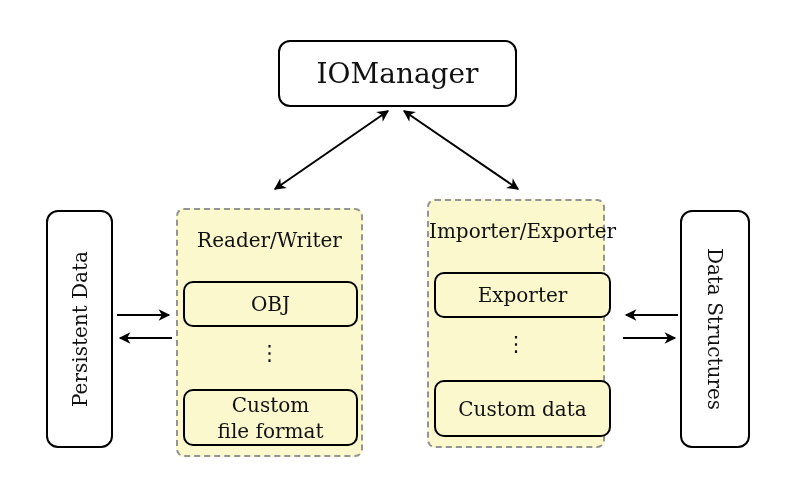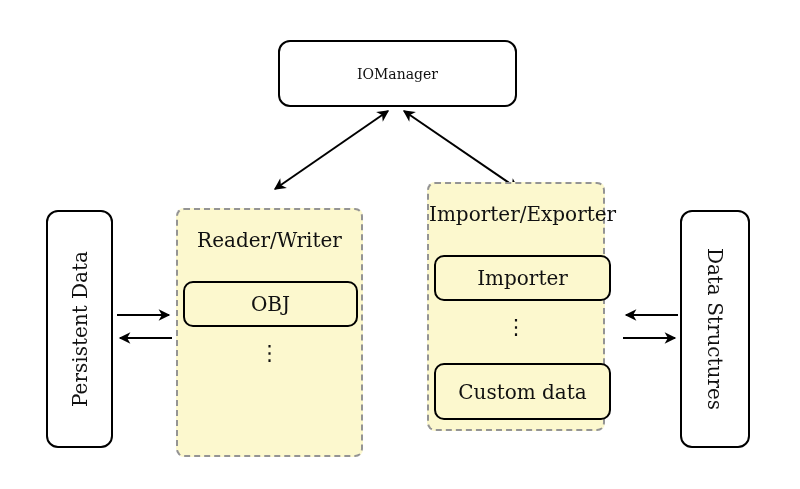--- a/index.html
+++ b/index.html
@@ -37,21 +37,21 @@
     box-sizing: border-box;
     background: var(--node-fill);
     border: 2.5px solid var(--node-border);
     border-radius: 12px;
     display: flex;
     align-items: center;
     justify-content: center;
     overflow: visible;
   }
   .node-label {
-    font-size: 14px;
+    font-size: 28px;
     white-space: nowrap;
   }
   .vlabel {
     font-size: 20px;
     white-space: nowrap;
   }
   .rot-ccw { transform: rotate(-90deg); }
   .rot-cw  { transform: rotate(90deg); }
 
   .panel {
@@ -92,21 +92,21 @@
     font-size: 21px;
     line-height: 21px;
   }
 
   
   .iomanager        { left: 278px; top: 40px;  width: 239px; height: 67px; }
   .persistent-data  { left: 46px;  top: 210px; width: 67px;  height: 238px; }
   .data-structures  { left: 680px; top: 210px; width: 70px;  height: 238px; }
 
   .panel-reader     { left: 176px; top: 208px; width: 187px; height: 249px; }
-  .panel-importer   { left: 427px; top: 182px; width: 178px; height: 249px; }
+  .panel-importer   { left: 427px; top: 199px; width: 178px; height: 249px; }
 
   .panel-reader .inner-top      { left: 5px; top: 71px;  width: 175px; height: 46px; }
   .panel-reader .inner-bottom   { left: 5px; top: 179px; width: 175px; height: 57px; }
   .panel-importer .inner-top    { left: 5px; top: 71px;  width: 177px; height: 46px; }
   .panel-importer .inner-bottom { left: 5px; top: 179px; width: 177px; height: 57px; align-items: center; }
   .panel .ellipsis { top: 133px; }
 </style>
 </head>
 <body>
 
@@ -137,26 +137,30 @@
   <div class="node data-structures">
     <span class="vlabel rot-cw">Data Structures</span>
   </div>
 
   <div class="panel panel-reader">
     <div class="panel-title">Reader/Writer</div>
     <div class="inner-node inner-top">
       <span>OBJ</span>
     </div>
     <div class="ellipsis">⋮</div>
+    <div class="inner-node inner-bottom">
+      <span>Custom</span>
+      <span>file format</span>
+    </div>
   </div>
 
   <div class="panel panel-importer">
     <div class="panel-title">Importer/Exporter</div>
     <div class="inner-node inner-top">
-      <span>Importer</span>
+      <span>Exporter</span>
     </div>
     <div class="ellipsis">⋮</div>
     <div class="inner-node inner-bottom">
       <span>Custom data</span>
     </div>
   </div>
 
 </div>
 
 </body></html>

